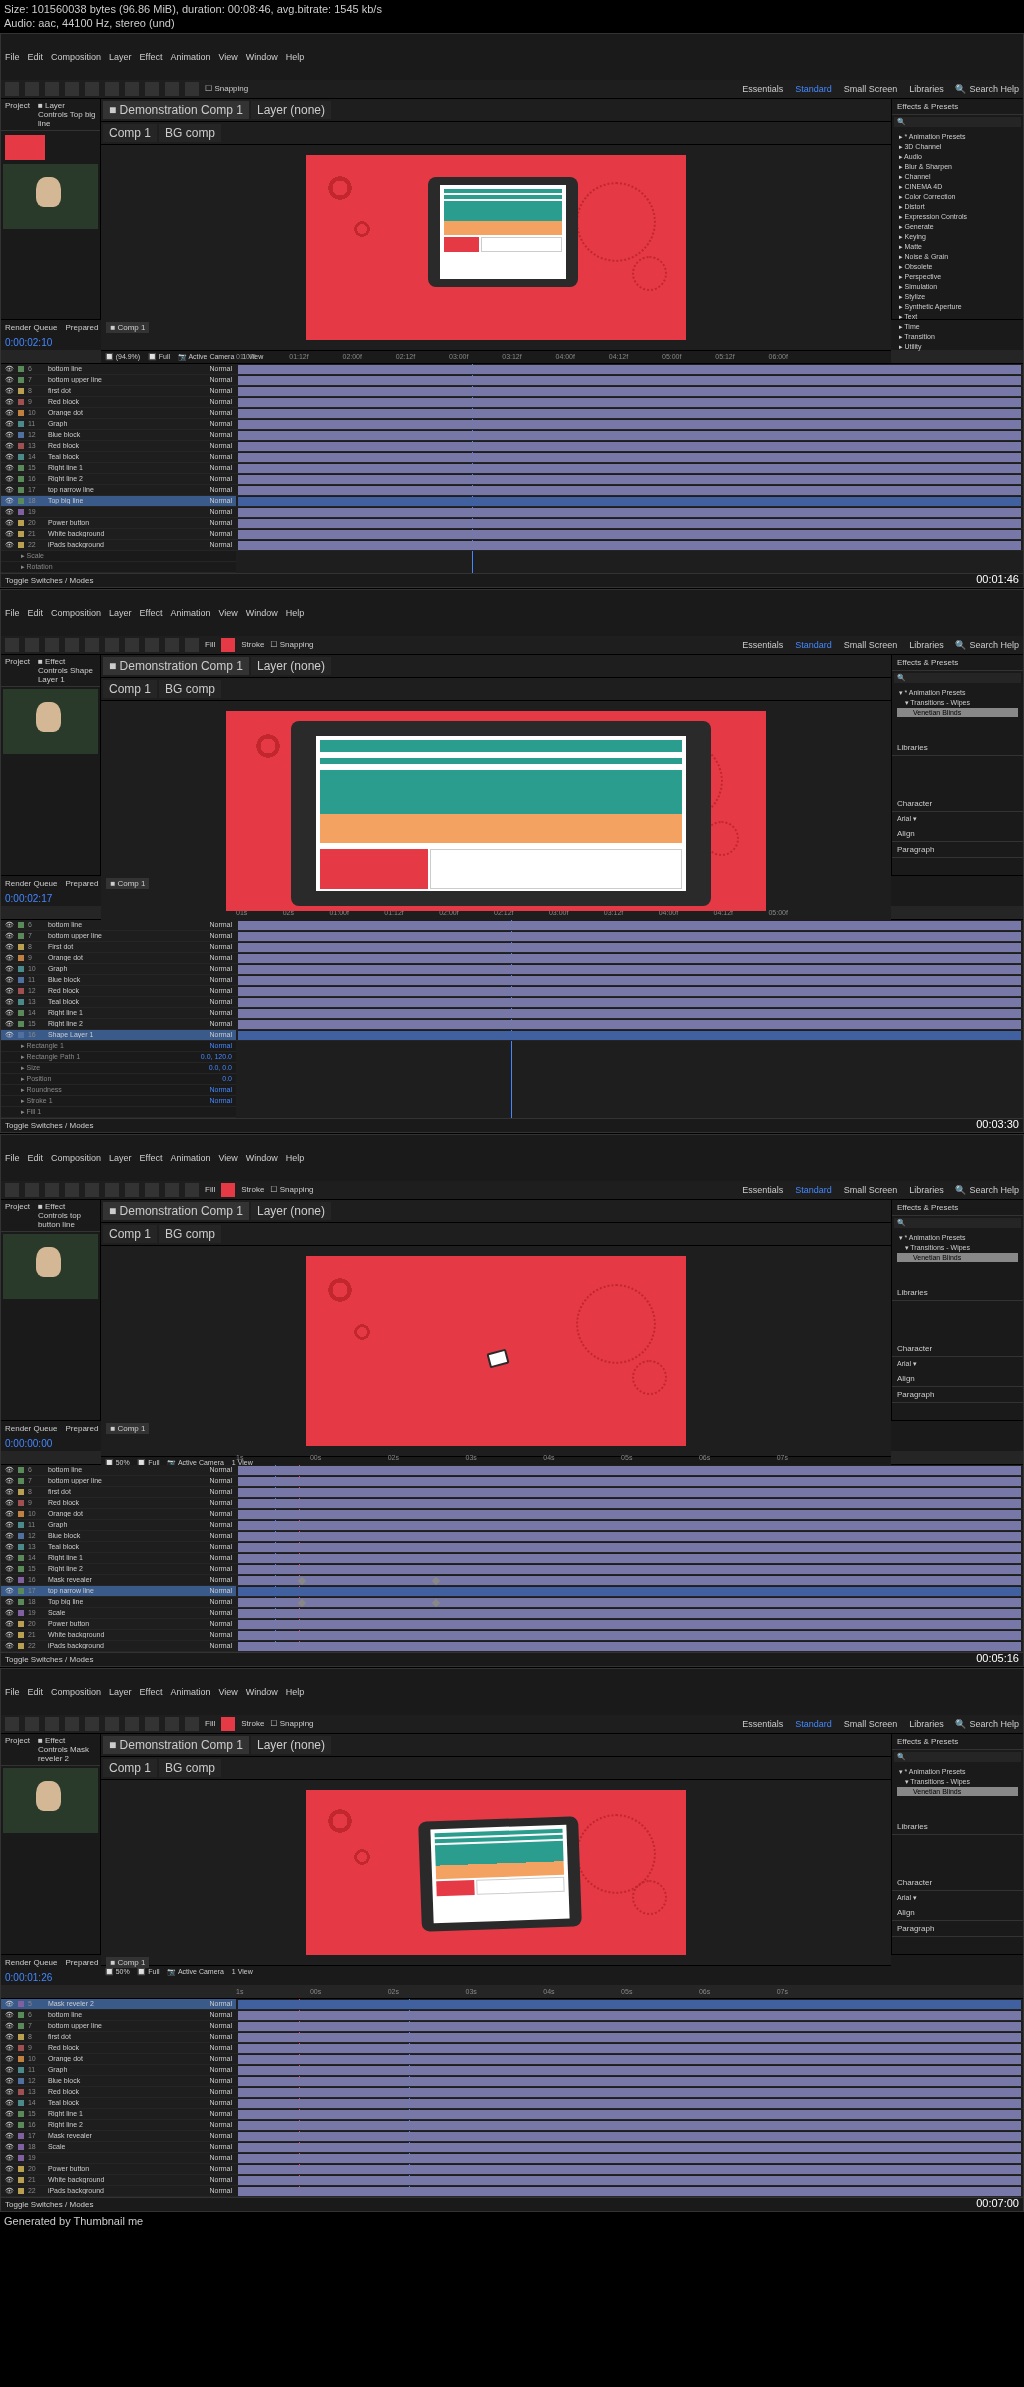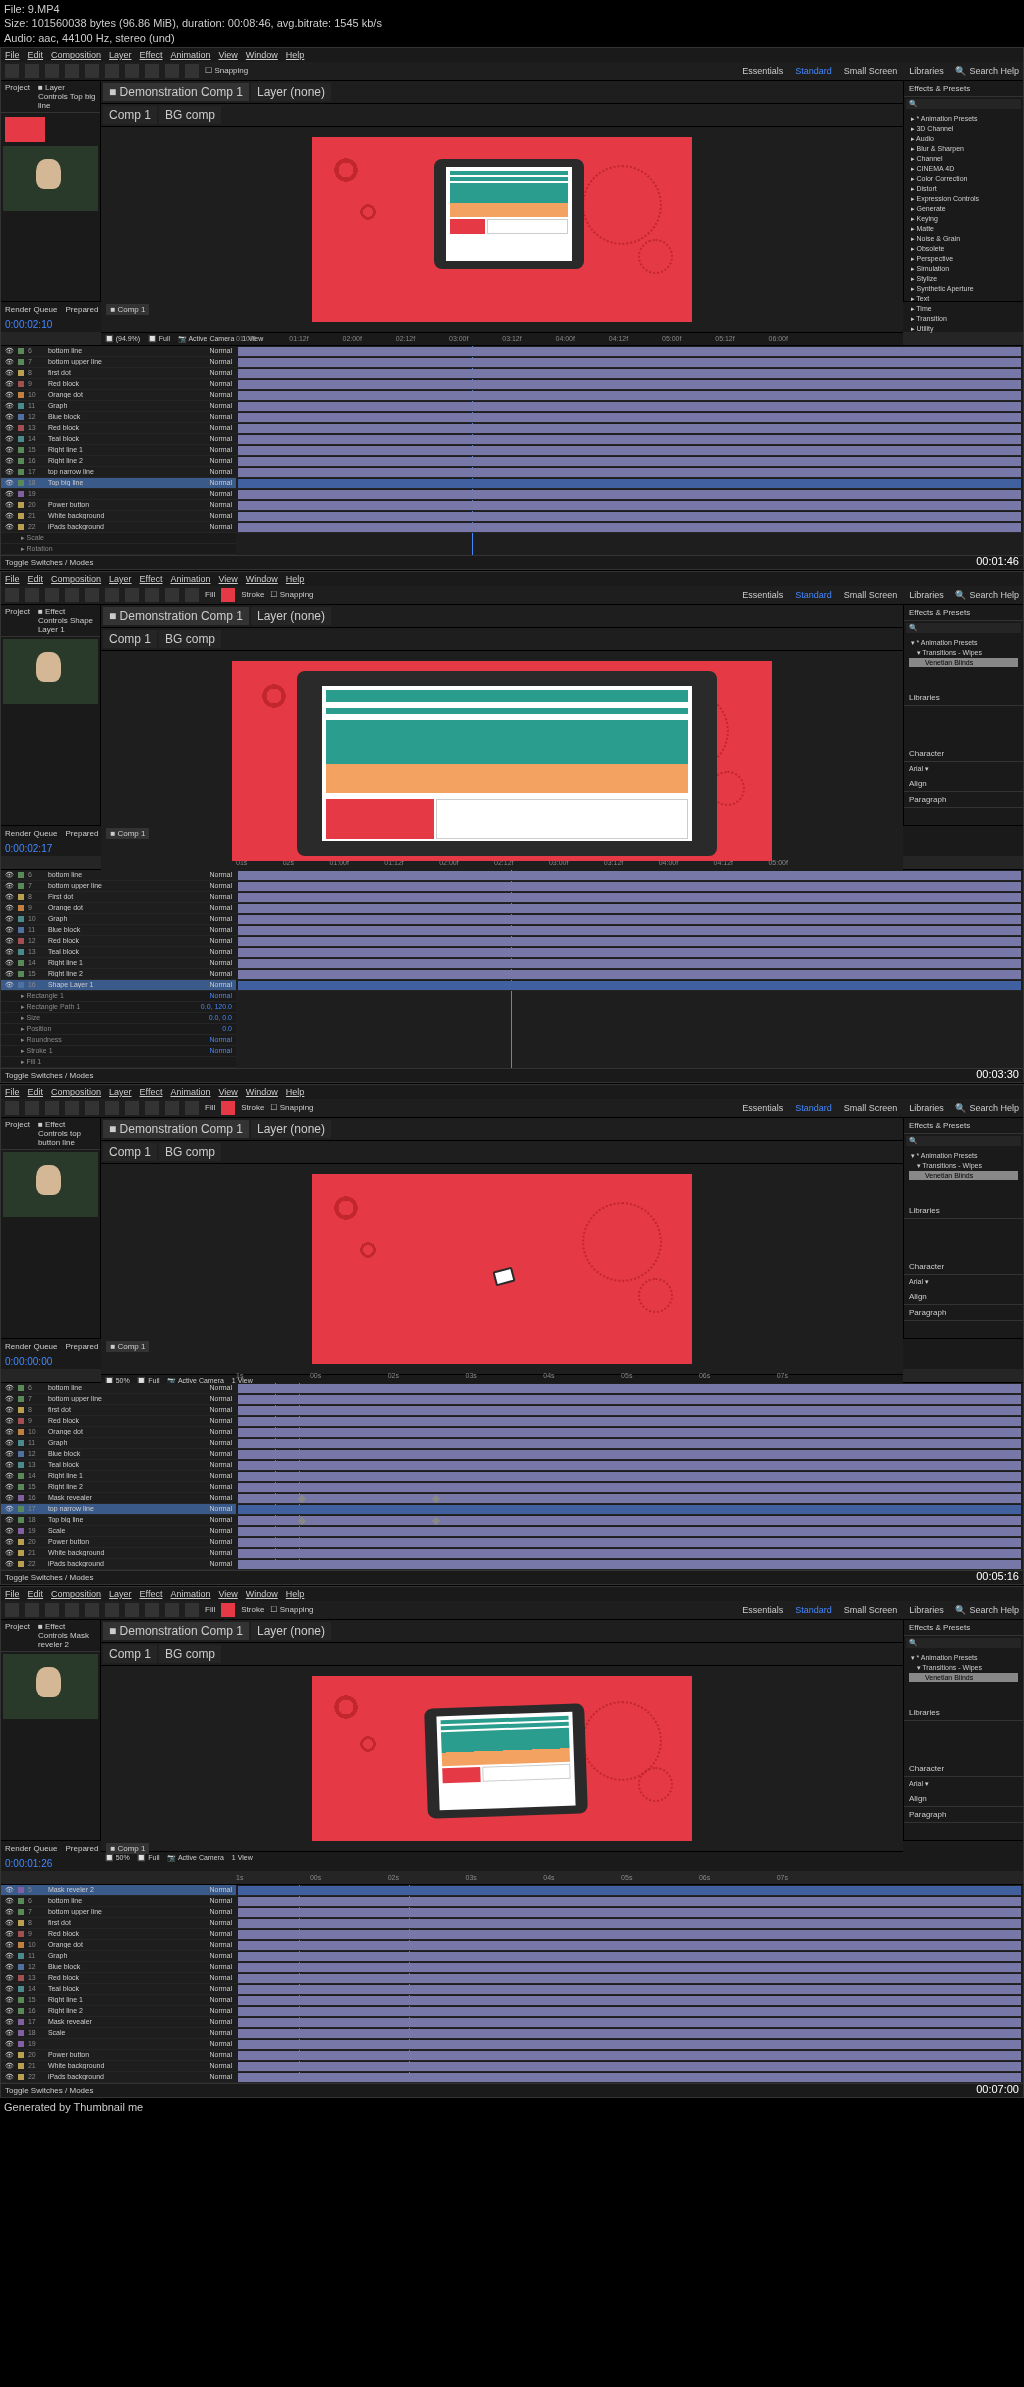--- a/index.html
+++ b/index.html
@@ -1,19 +1,19 @@
 <!DOCTYPE html>
 <html><head>
 <meta charset="utf-8">
 <style>
 * { margin: 0; padding: 0; box-sizing: border-box; font-family: Arial, sans-serif; }
 body { background: #000; color: #ccc; font-size: 9px; width: 1024px; }
 .header-info { padding: 2px 4px; font-size: 11px; line-height: 1.3; }
 .frame { border: 1px solid #333; margin-bottom: 1px; position: relative; }
-.menubar { background: #1a1a1a; padding: 2px 4px; display: flex; gap: 8px; font-size: 9px; text-decoration: underline; }
+.menubar { background: #1a1a1a; padding: 18px 4px; display: flex; gap: 8px; font-size: 9px; }
 .menubar span { cursor: pointer; }
 .toolbar { background: #1e1e1e; padding: 2px 4px; display: flex; align-items: center; gap: 6px; border-bottom: 1px solid #000; font-size: 8px; }
 .toolbar-icon { width: 14px; height: 14px; background: #333; display: inline-block; }
 .workspace-tabs { margin-left: auto; display: flex; gap: 12px; font-size: 9px; }
 .workspace-tabs span:nth-child(2) { color: #4488ff; }
 .main-area { display: flex; height: 220px; }
 .left-panel { width: 100px; background: #1a1a1a; border-right: 1px solid #000; }
 .panel-tabs { display: flex; font-size: 8px; border-bottom: 1px solid #333; }
 .panel-tabs span { padding: 2px 4px; }
 .thumbnail { width: 40px; height: 25px; background: #e63946; margin: 4px; }
@@ -42,21 +42,21 @@
 .tablet-2 .screen-bar { height: 12px; margin-bottom: 6px; }
 .tablet-2 .screen-bar.thin { height: 6px; }
 .tablet-2 .screen-chart { height: 50%; margin-bottom: 6px; }
 .tablet-2 .screen-block-red { height: 40px; }
 .tablet-2 .screen-block-outline { height: 40px; }
 .gear { position: absolute; width: 30px; height: 30px; background: radial-gradient(circle, transparent 35%, #c1272d 35%, #c1272d 55%, transparent 55%); border-radius: 50%; }
 .gear::before { content: ''; position: absolute; inset: -4px; background: repeating-conic-gradient(#c1272d 0 20deg, transparent 20deg 45deg); border-radius: 50%; z-index: -1; }
 .dotted-circle { position: absolute; border: 2px dotted #c1272d; border-radius: 50%; }
 .small-tablet { position: absolute; left: 48%; top: 50%; width: 20px; height: 15px; background: #fff; border: 2px solid #2a2a2a; border-radius: 2px; transform: rotate(-15deg); }
 .viewer-controls { background: #1a1a1a; padding: 2px 4px; font-size: 7px; display: flex; gap: 8px; align-items: center; border-top: 1px solid #000; }
-.right-panel { width: 120px; background: #1a1a1a; border-left: 1px solid #000; font-size: 8px; }
+.right-panel { width: 132px; background: #1a1a1a; border-left: 1px solid #000; font-size: 8px; }
 .right-panel .section-head { padding: 3px 5px; border-bottom: 1px solid #333; }
 .right-panel .section-body { padding: 3px 5px; font-size: 7px; }
 .preset-item { padding: 1px 2px; }
 .timeline-area { background: #1a1a1a; border-top: 1px solid #000; }
 .timeline-header { display: flex; padding: 2px 4px; font-size: 8px; gap: 8px; align-items: center; }
 .timecode { color: #4488ff; font-size: 10px; }
 .timeline-ruler { height: 14px; background: #252525; display: flex; font-size: 7px; color: #888; padding: 0 235px 0 235px; justify-content: space-between; align-items: center; border-bottom: 1px solid #000; }
 .timeline-content { display: flex; }
 .layer-list { width: 235px; background: #1e1e1e; }
 .layer-row { display: flex; align-items: center; padding: 1px 4px; font-size: 7px; border-bottom: 1px solid #252525; gap: 4px; height: 11px; }
@@ -80,21 +80,20 @@
 .playhead.red { background: #ff4444; }
 .keyframe { position: absolute; width: 6px; height: 6px; background: #888; transform: rotate(45deg); top: 3px; }
 .timestamp-corner { position: absolute; bottom: 2px; right: 4px; font-size: 11px; color: #fff; }
 .footer-gen { padding: 2px 4px; font-size: 11px; }
 .search-box { background: #252525; padding: 1px 3px; font-size: 7px; margin: 2px; }
 </style>
 </head>
 <body>
 
 <div class="header-info">
-  <div>File: 9.MP4</div>
   <div>Size: 101560038 bytes (96.86 MiB), duration: 00:08:46, avg.bitrate: 1545 kb/s</div>
   <div>Audio: aac, 44100 Hz, stereo (und)</div>
 </div>
 
 <div id="frames-container">
     <div class="frame">
       <div class="menubar">
         <span>File</span>
         <span>Edit</span>
         <span>Composition</span>

